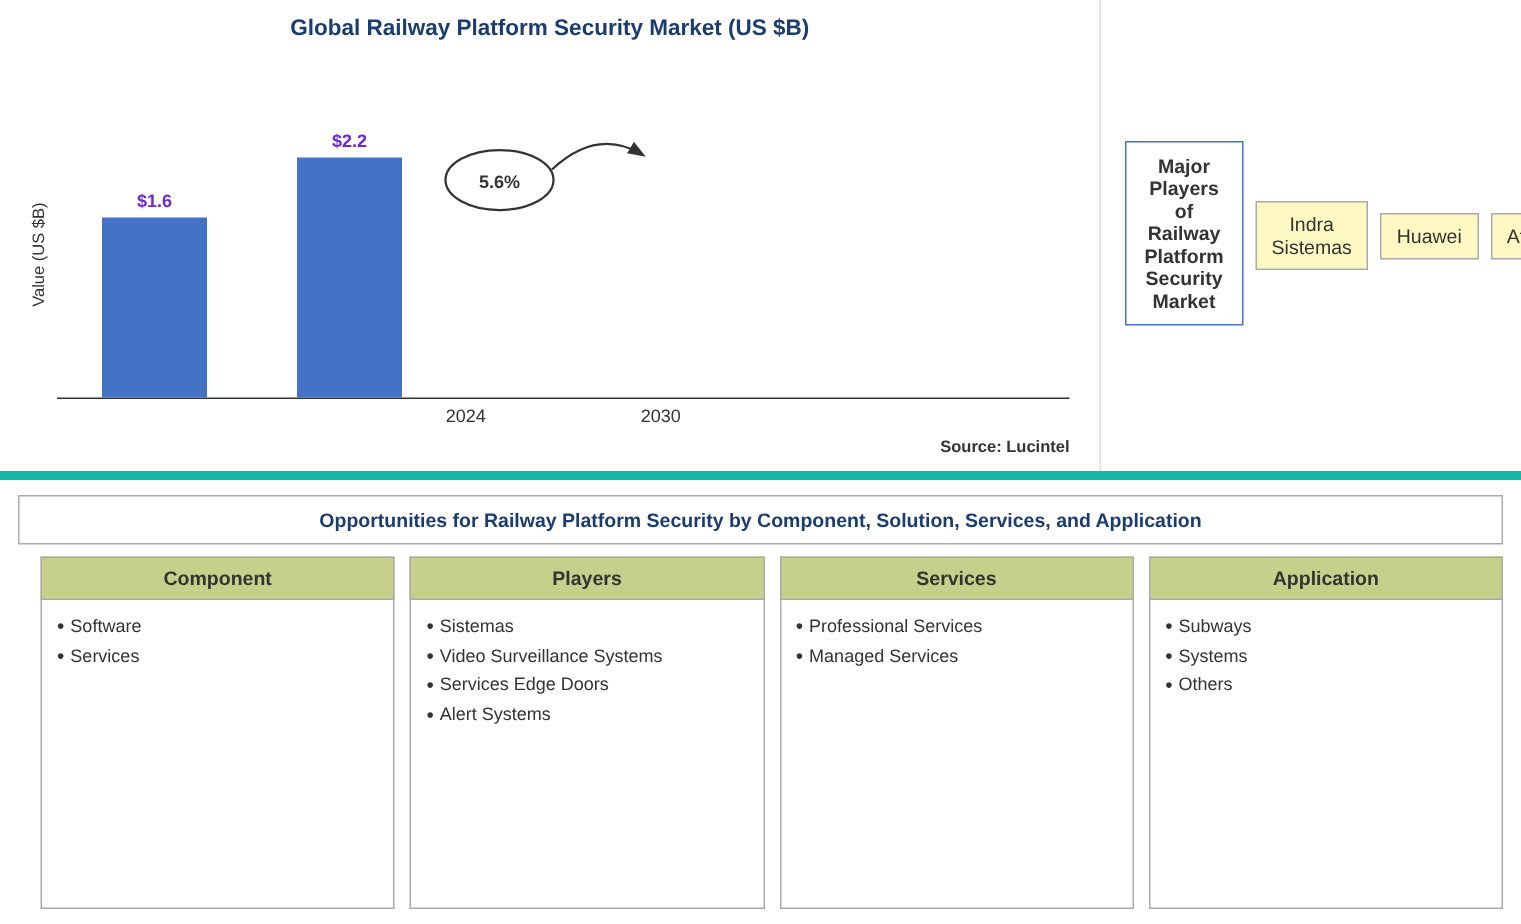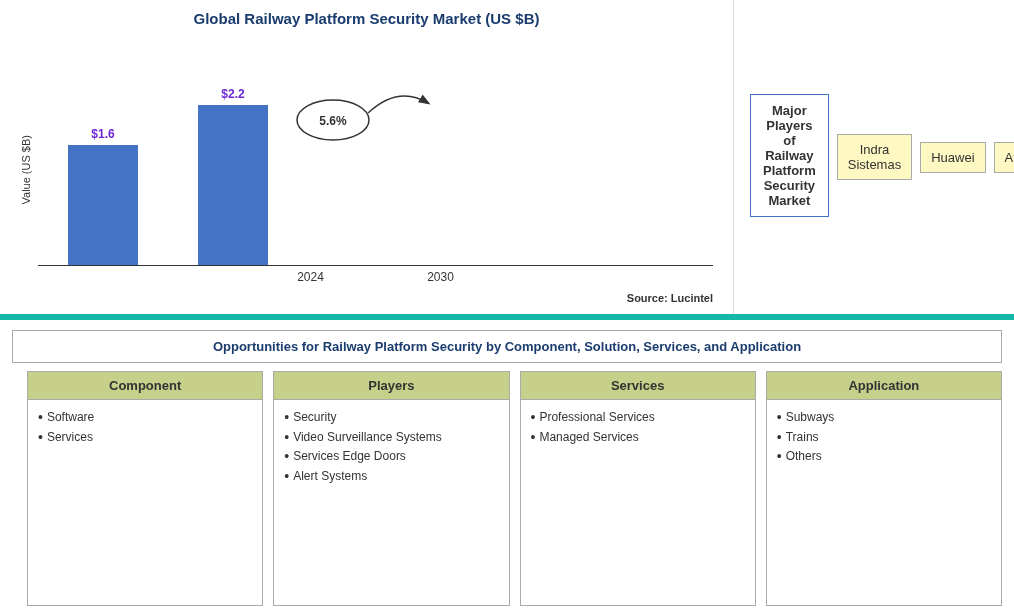--- a/index.html
+++ b/index.html
@@ -311,21 +311,21 @@
             <span>Services</span>
           </div>
         </div>
       </div>
 
       <div class="category-col">
         <div class="category-header">Players</div>
         <div class="category-body">
           <div class="category-item">
             <span class="bullet">•</span>
-            <span>Security</span>
+            <span>Sistemas</span>
           </div>
           <div class="category-item">
             <span class="bullet">•</span>
             <span>Video Surveillance Systems</span>
           </div>
           <div class="category-item">
             <span class="bullet">•</span>
             <span>Services Edge Doors</span>
           </div>
           <div class="category-item">
@@ -351,21 +351,21 @@
 
       <div class="category-col">
         <div class="category-header">Application</div>
         <div class="category-body">
           <div class="category-item">
             <span class="bullet">•</span>
             <span>Subways</span>
           </div>
           <div class="category-item">
             <span class="bullet">•</span>
-            <span>Trains</span>
+            <span>Systems</span>
           </div>
           <div class="category-item">
             <span class="bullet">•</span>
             <span>Others</span>
           </div>
         </div>
       </div>
 
     </div>
   </div>

